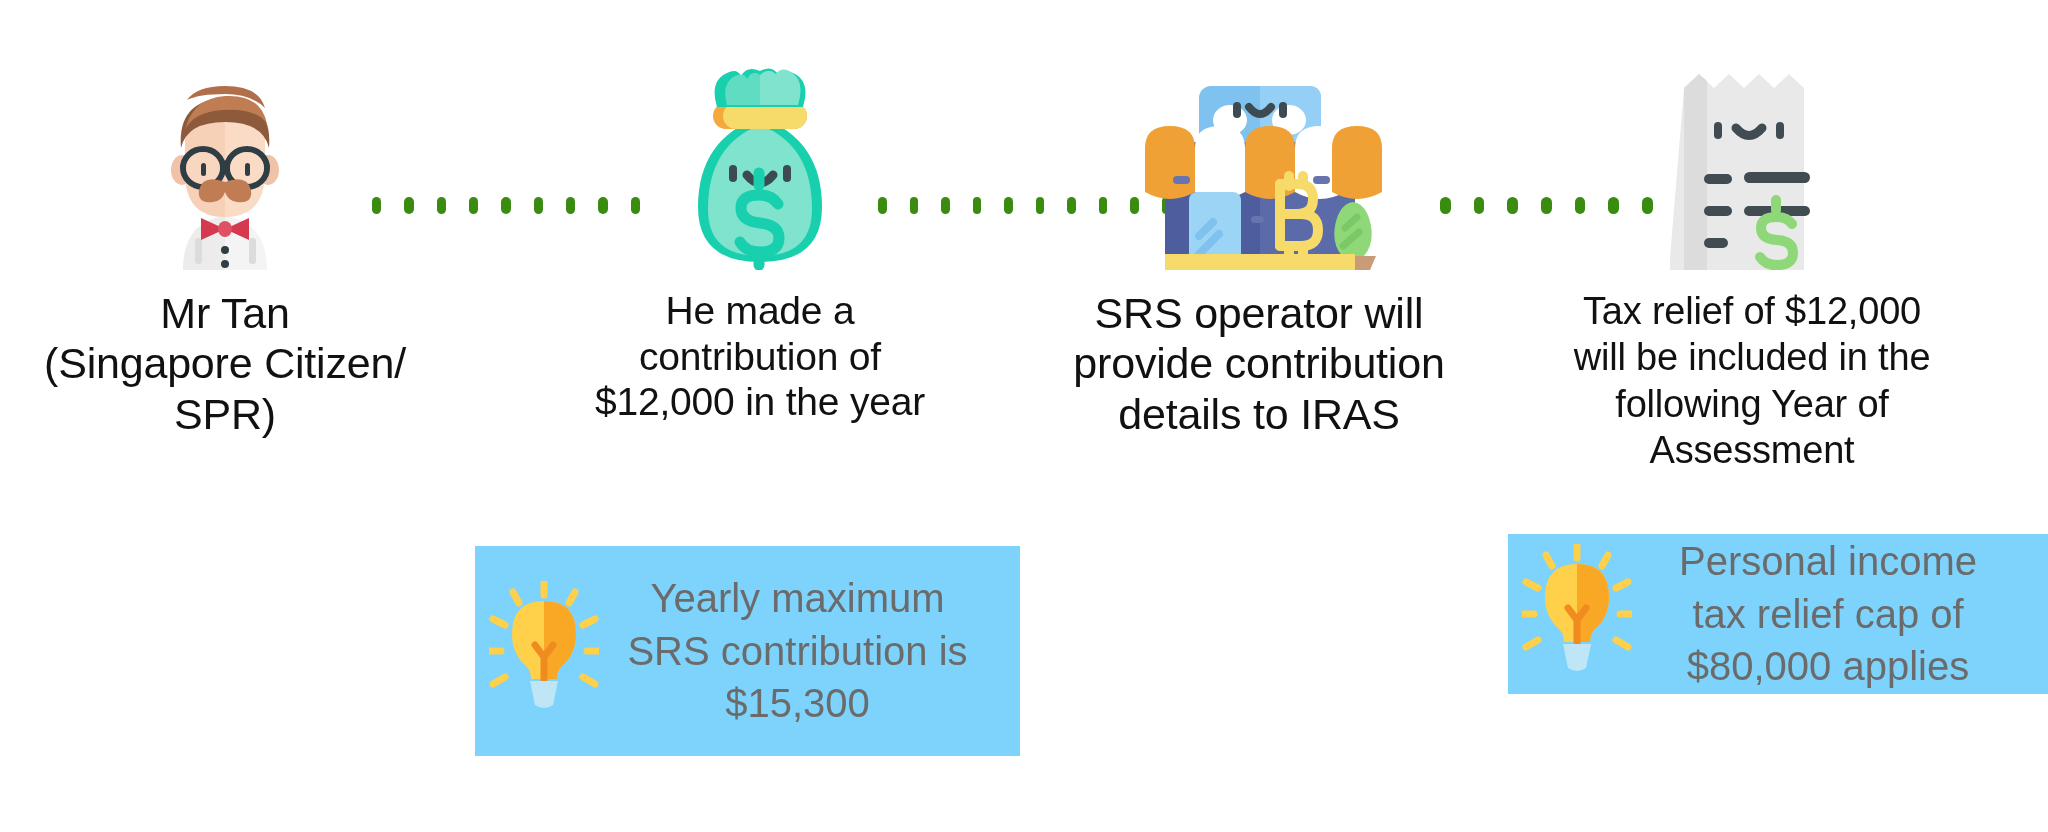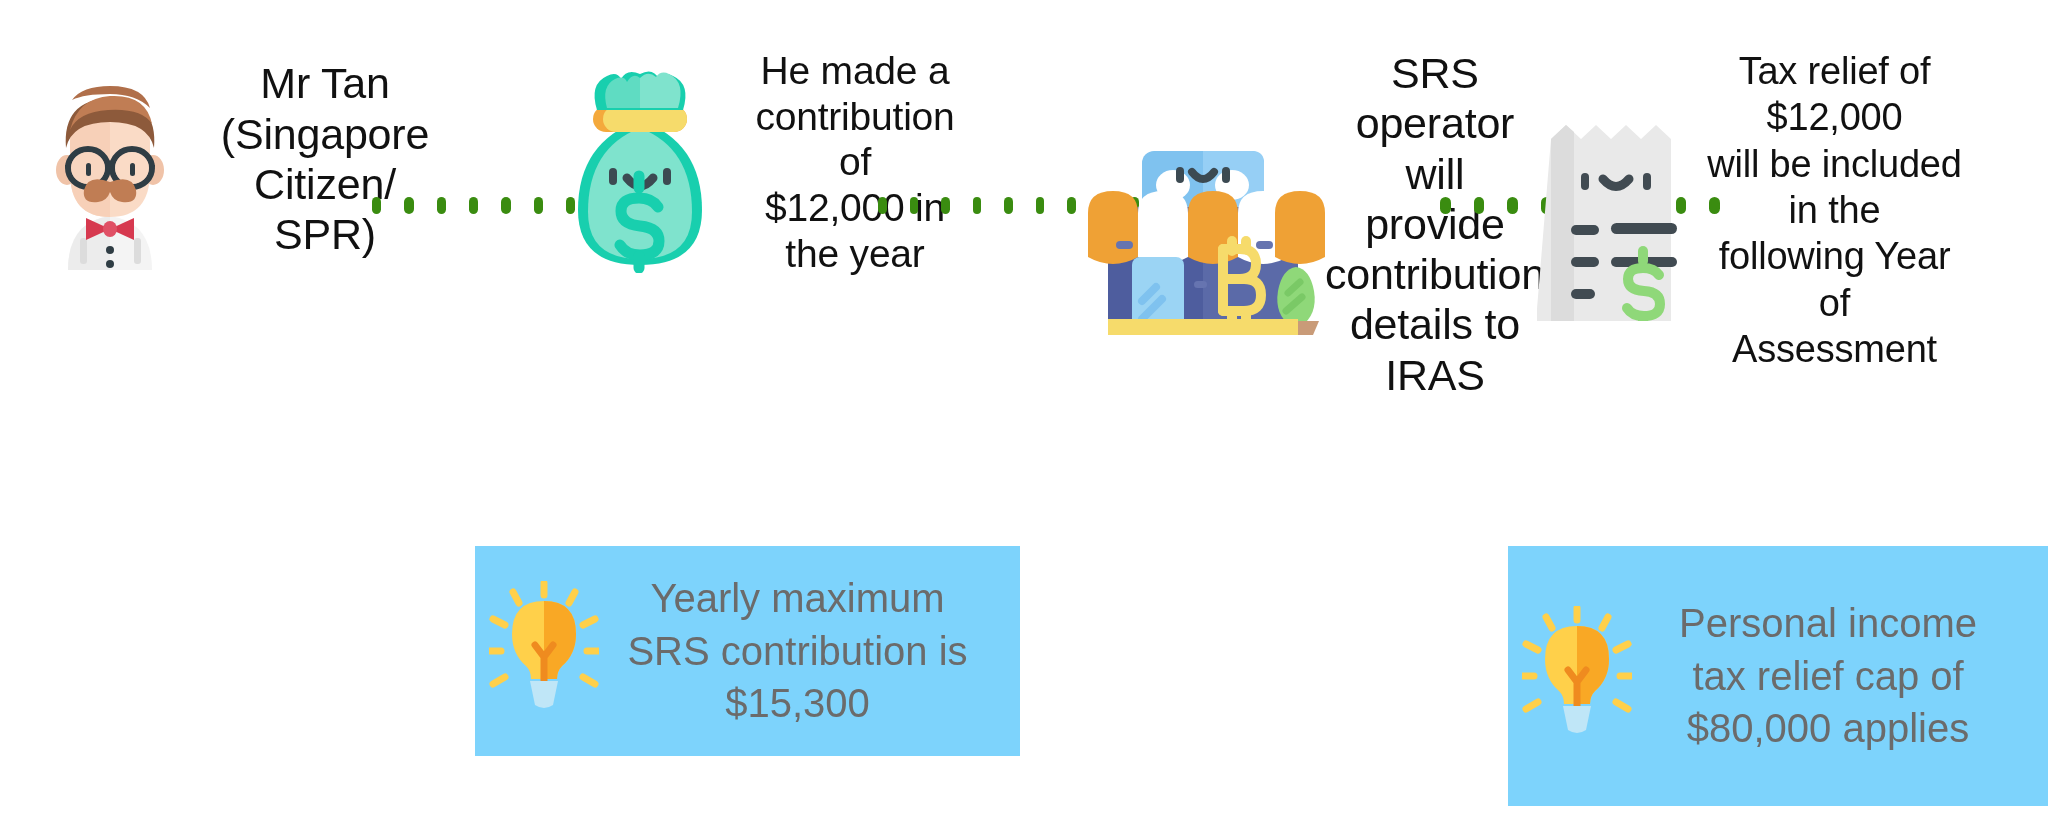--- a/index.html
+++ b/index.html
@@ -22,40 +22,41 @@
     height: 832px;
     background: #ffffff;
   }
 
   
   .step {
     position: absolute;
     top: 30px;
     width: 430px;
     display: flex;
+    flex-direction: column;
     align-items: center;
   }
   .step .icon-box {
     height: 240px;
     display: flex;
     align-items: flex-end;
     justify-content: center;
   }
   .step .caption {
     margin-top: 18px;
     text-align: center;
     color: #111111;
     font-size: 42px;
     line-height: 1.17;
     letter-spacing: -0.2px;
     white-space: pre-line;
   }
   #step-1 { left: 10px; }
   #step-2 { left: 545px; }
-  #step-3 { left: 1080px; }
+  #step-3 { left: 1044px; }
   #step-4 { left: 1537px; }
 
   #step-1 .caption { font-size: 43px; }
   #step-2 .caption { font-size: 39px; }
   #step-3 .caption { font-size: 43px; }
   #step-4 .caption { font-size: 38px; line-height: 1.22; }
 
   
   .connector {
     position: absolute;
@@ -88,21 +89,21 @@
   
   .tip {
     position: absolute;
     background: #7dd3fc;
     display: flex;
     align-items: center;
     padding: 14px 24px 14px 14px;
     box-sizing: border-box;
   }
   #tip-1 { left: 475px; top: 546px; width: 545px; height: 210px; }
-  #tip-2 { left: 1508px; top: 546px; width: 540px; height: 260px; justify-content: space-between; }
+  #tip-2 { left: 1508px; top: 534px; width: 540px; height: 160px; justify-content: space-between; }
   .tip .bulb { flex: 0 0 auto; width: 110px; height: 140px; }
   .tip .tip-text {
     flex: 1 1 auto;
     text-align: center;
     color: #6b6b6b;
     font-size: 40px;
     line-height: 1.32;
     white-space: pre-line;
   }
 

